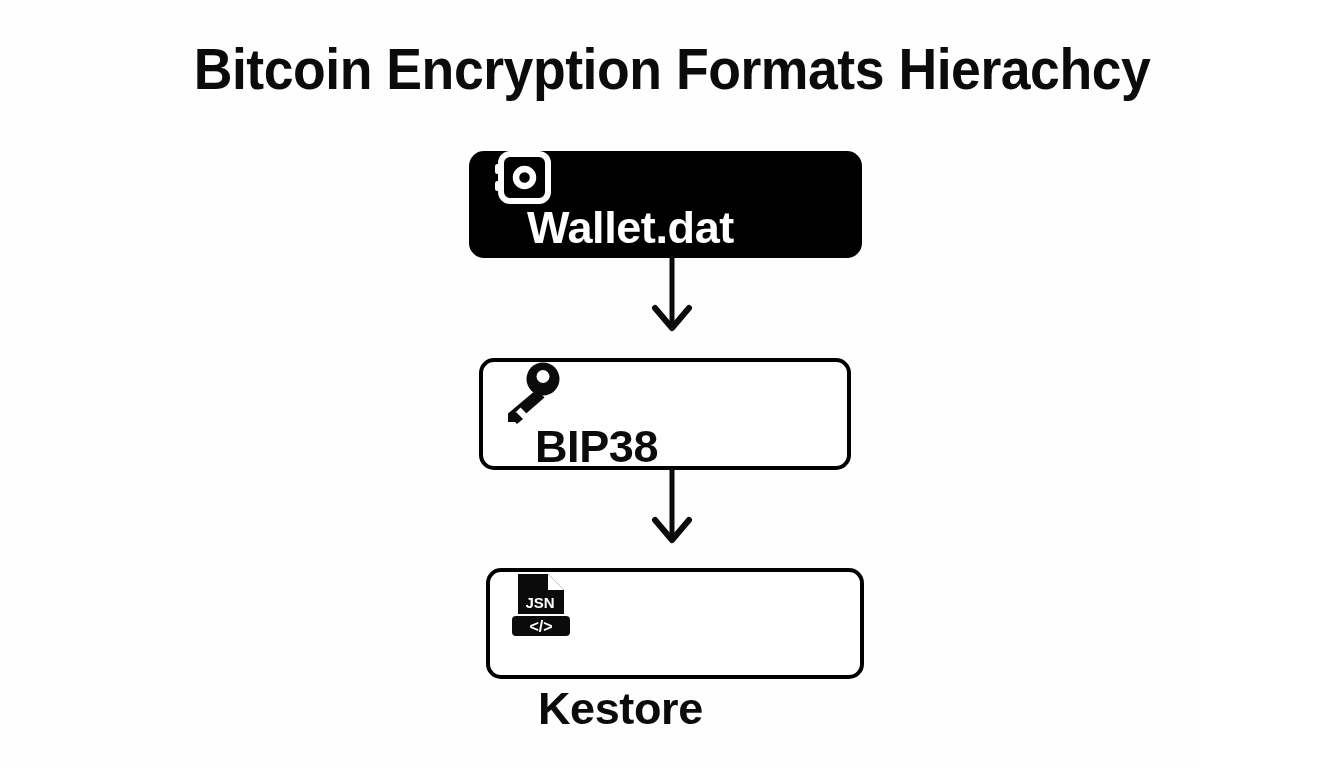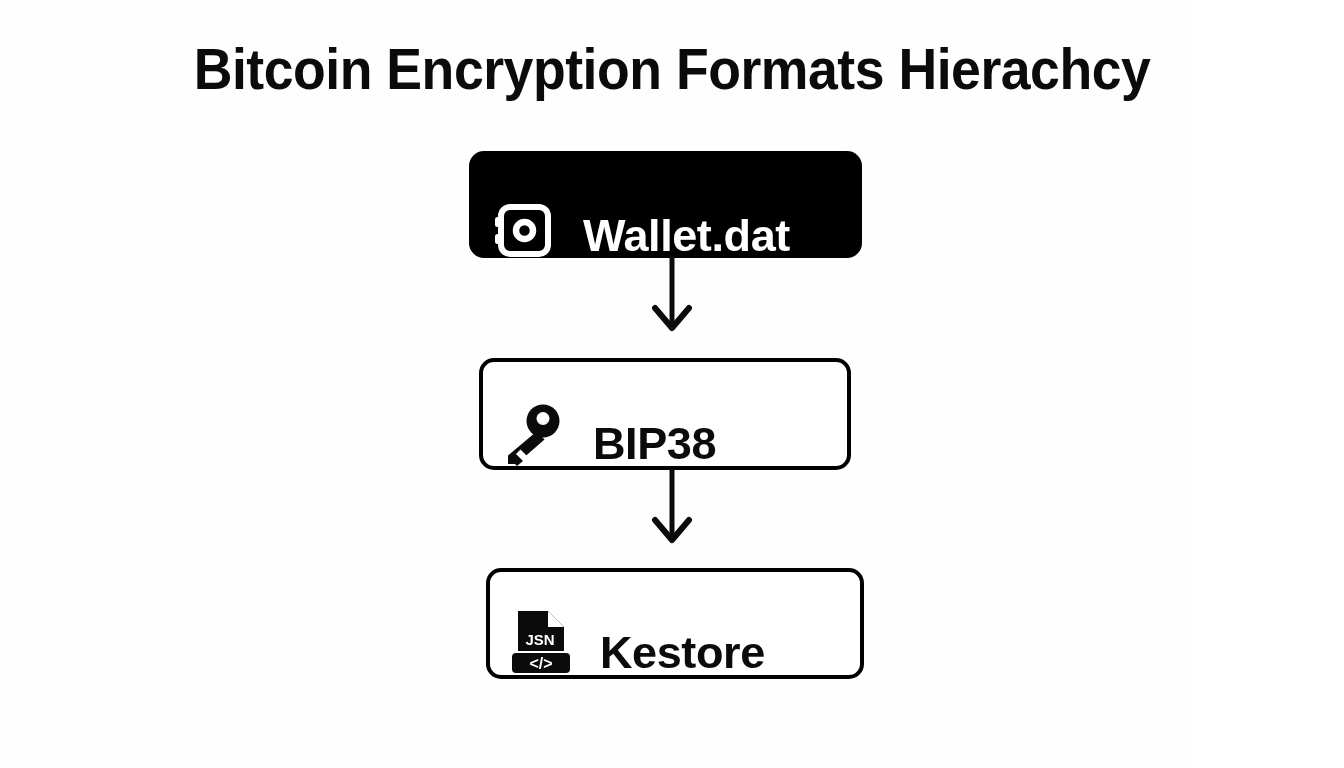--- a/index.html
+++ b/index.html
@@ -39,22 +39,23 @@
     line-height: 1.1;
     white-space: nowrap;
     transform: scaleX(0.94);
     transform-origin: center center;
   }
 
   
   .node {
     position: absolute;
     display: flex;
-    align-items: flex-end;
+    align-items: flex-start;
     box-sizing: border-box;
+    flex-direction: column;
   }
 
   .node-dark {
     left: 469px;
     top: 151px;
     width: 393px;
     height: 107px;
     background: #000000;
     border-radius: 15px;
     padding-left: 26px;
@@ -104,20 +105,21 @@
 
   .label-light {
     color: #0b0b0b;
     font-size: 45px;
     letter-spacing: -0.4px;
     margin-left: 32px;
   }
 
   .label-kestore {
     margin-left: 28px;
+    margin-top: 48px;
   }
 
   
   .arrow {
     position: absolute;
     left: 644px;
     width: 56px;
   }
   .arrow-1 { top: 256px; height: 78px; }
   .arrow-2 { top: 468px; height: 78px; }

